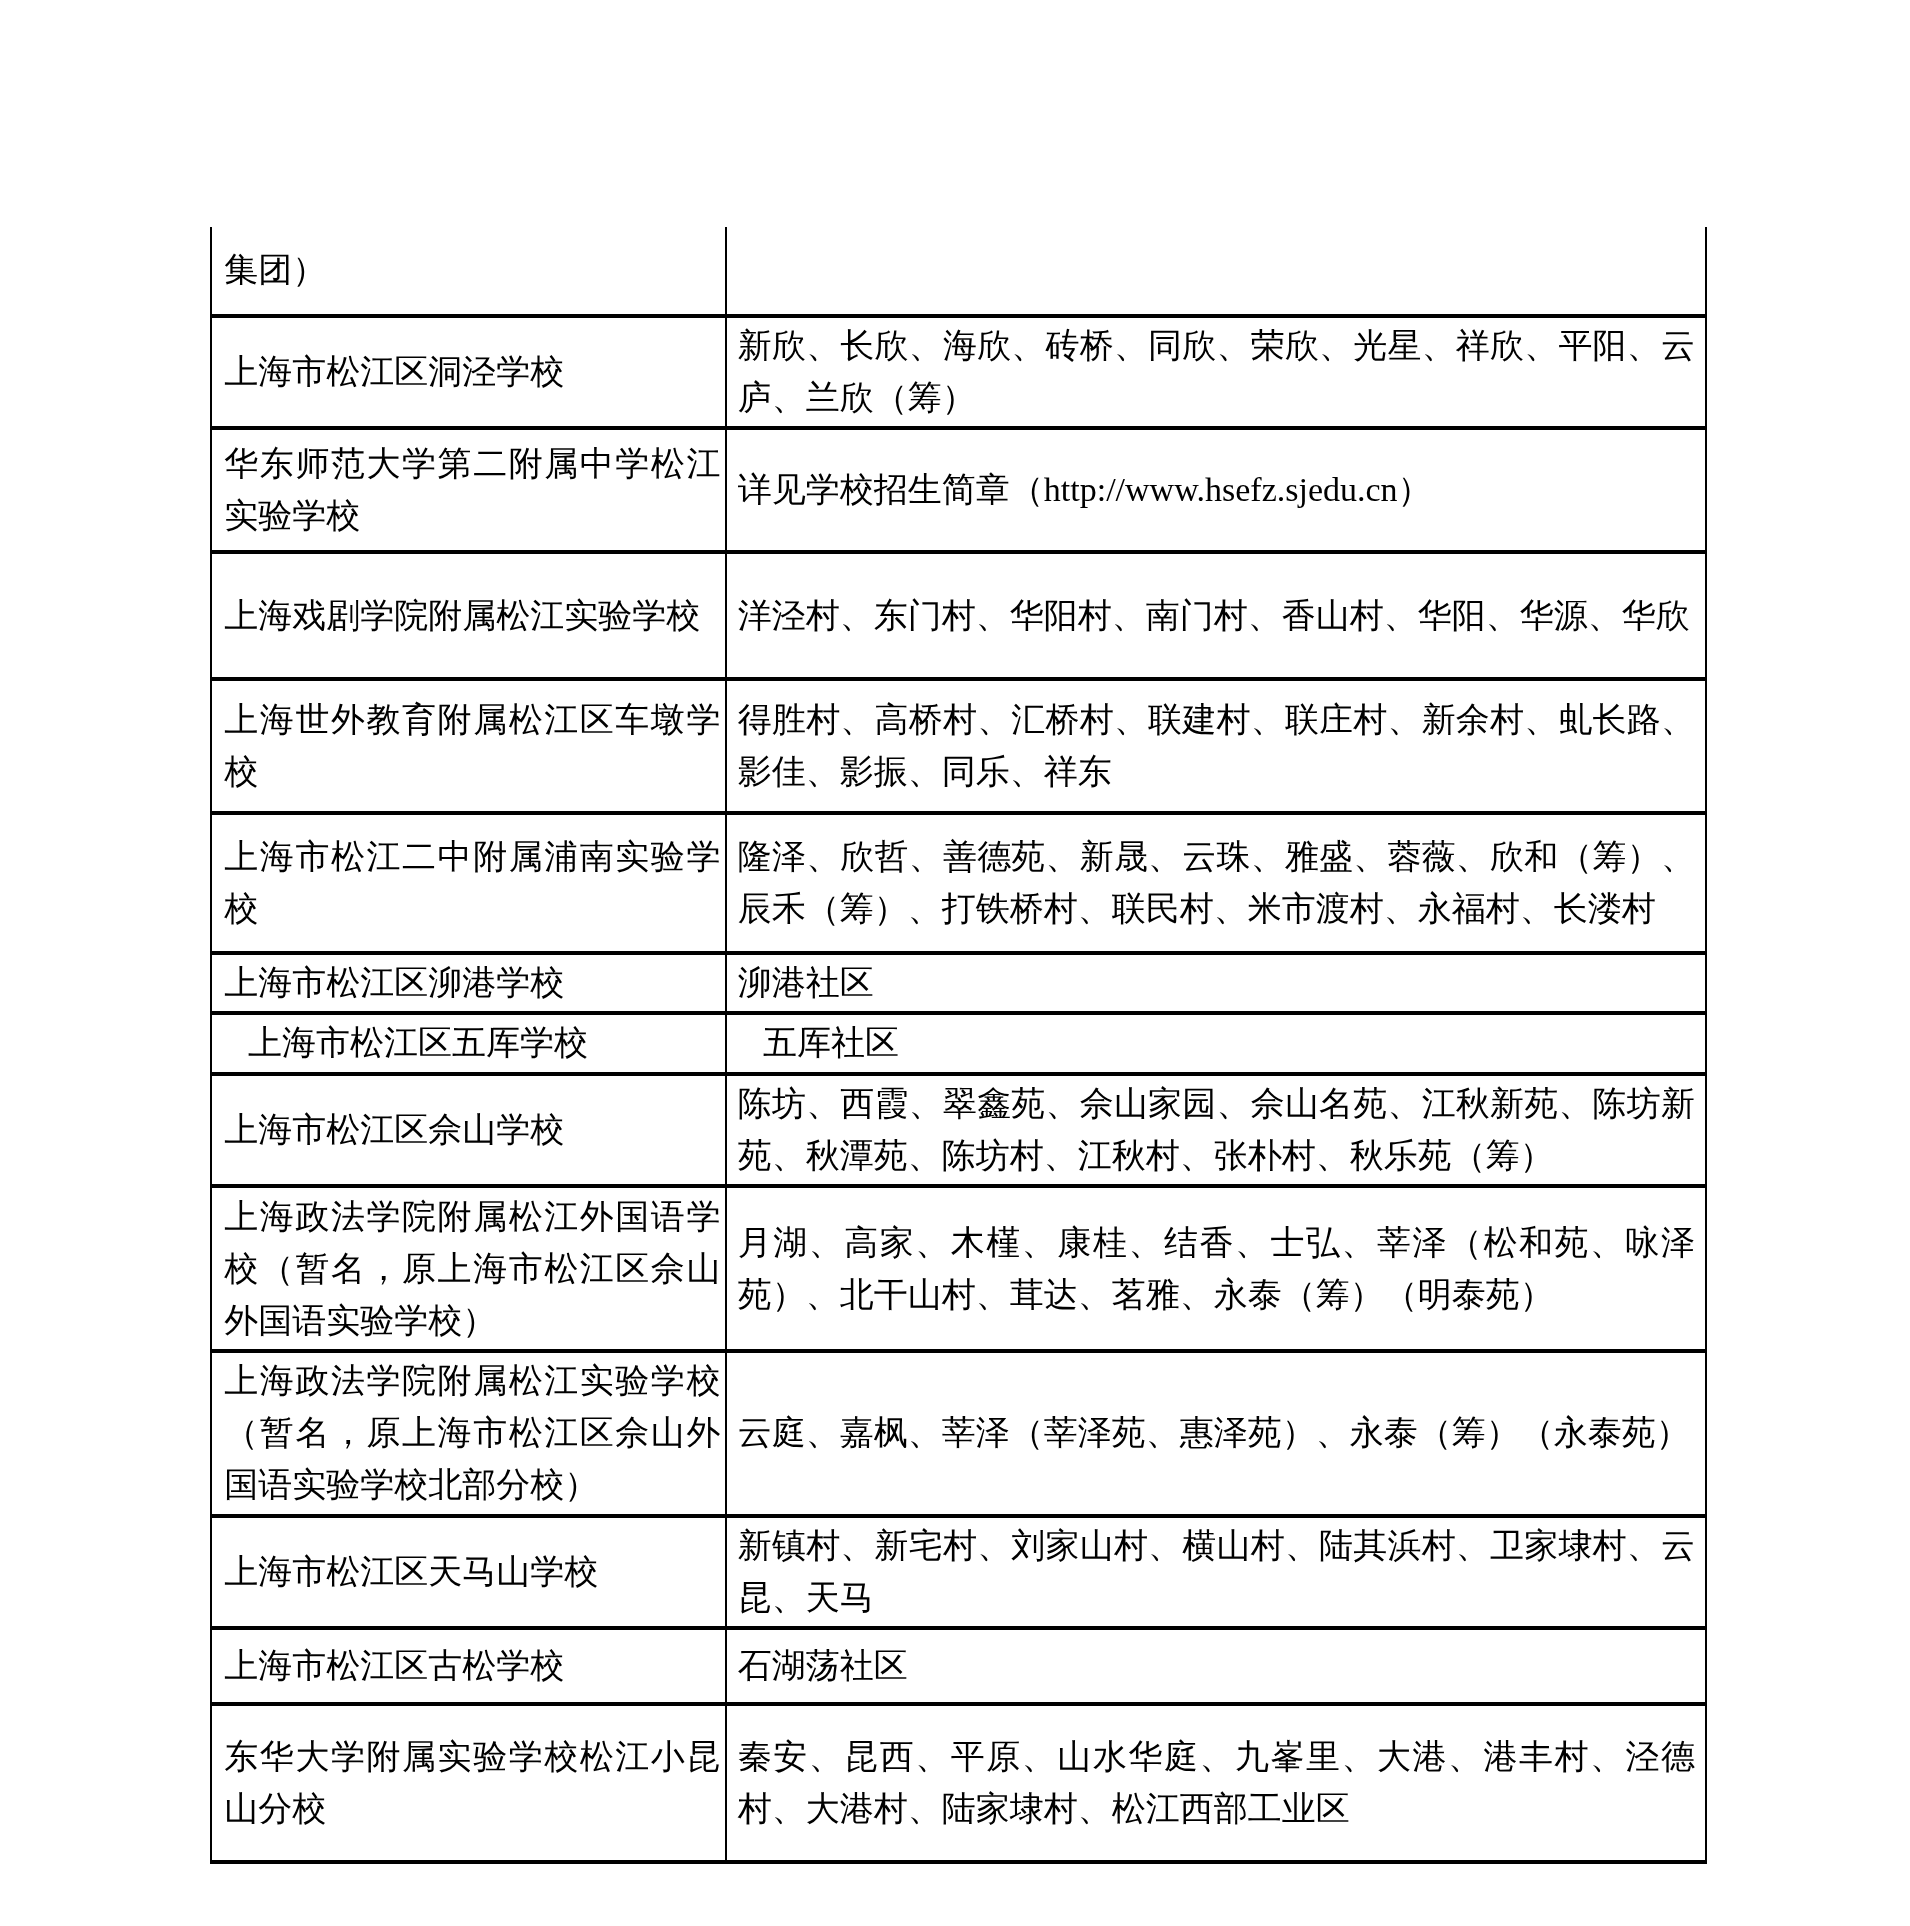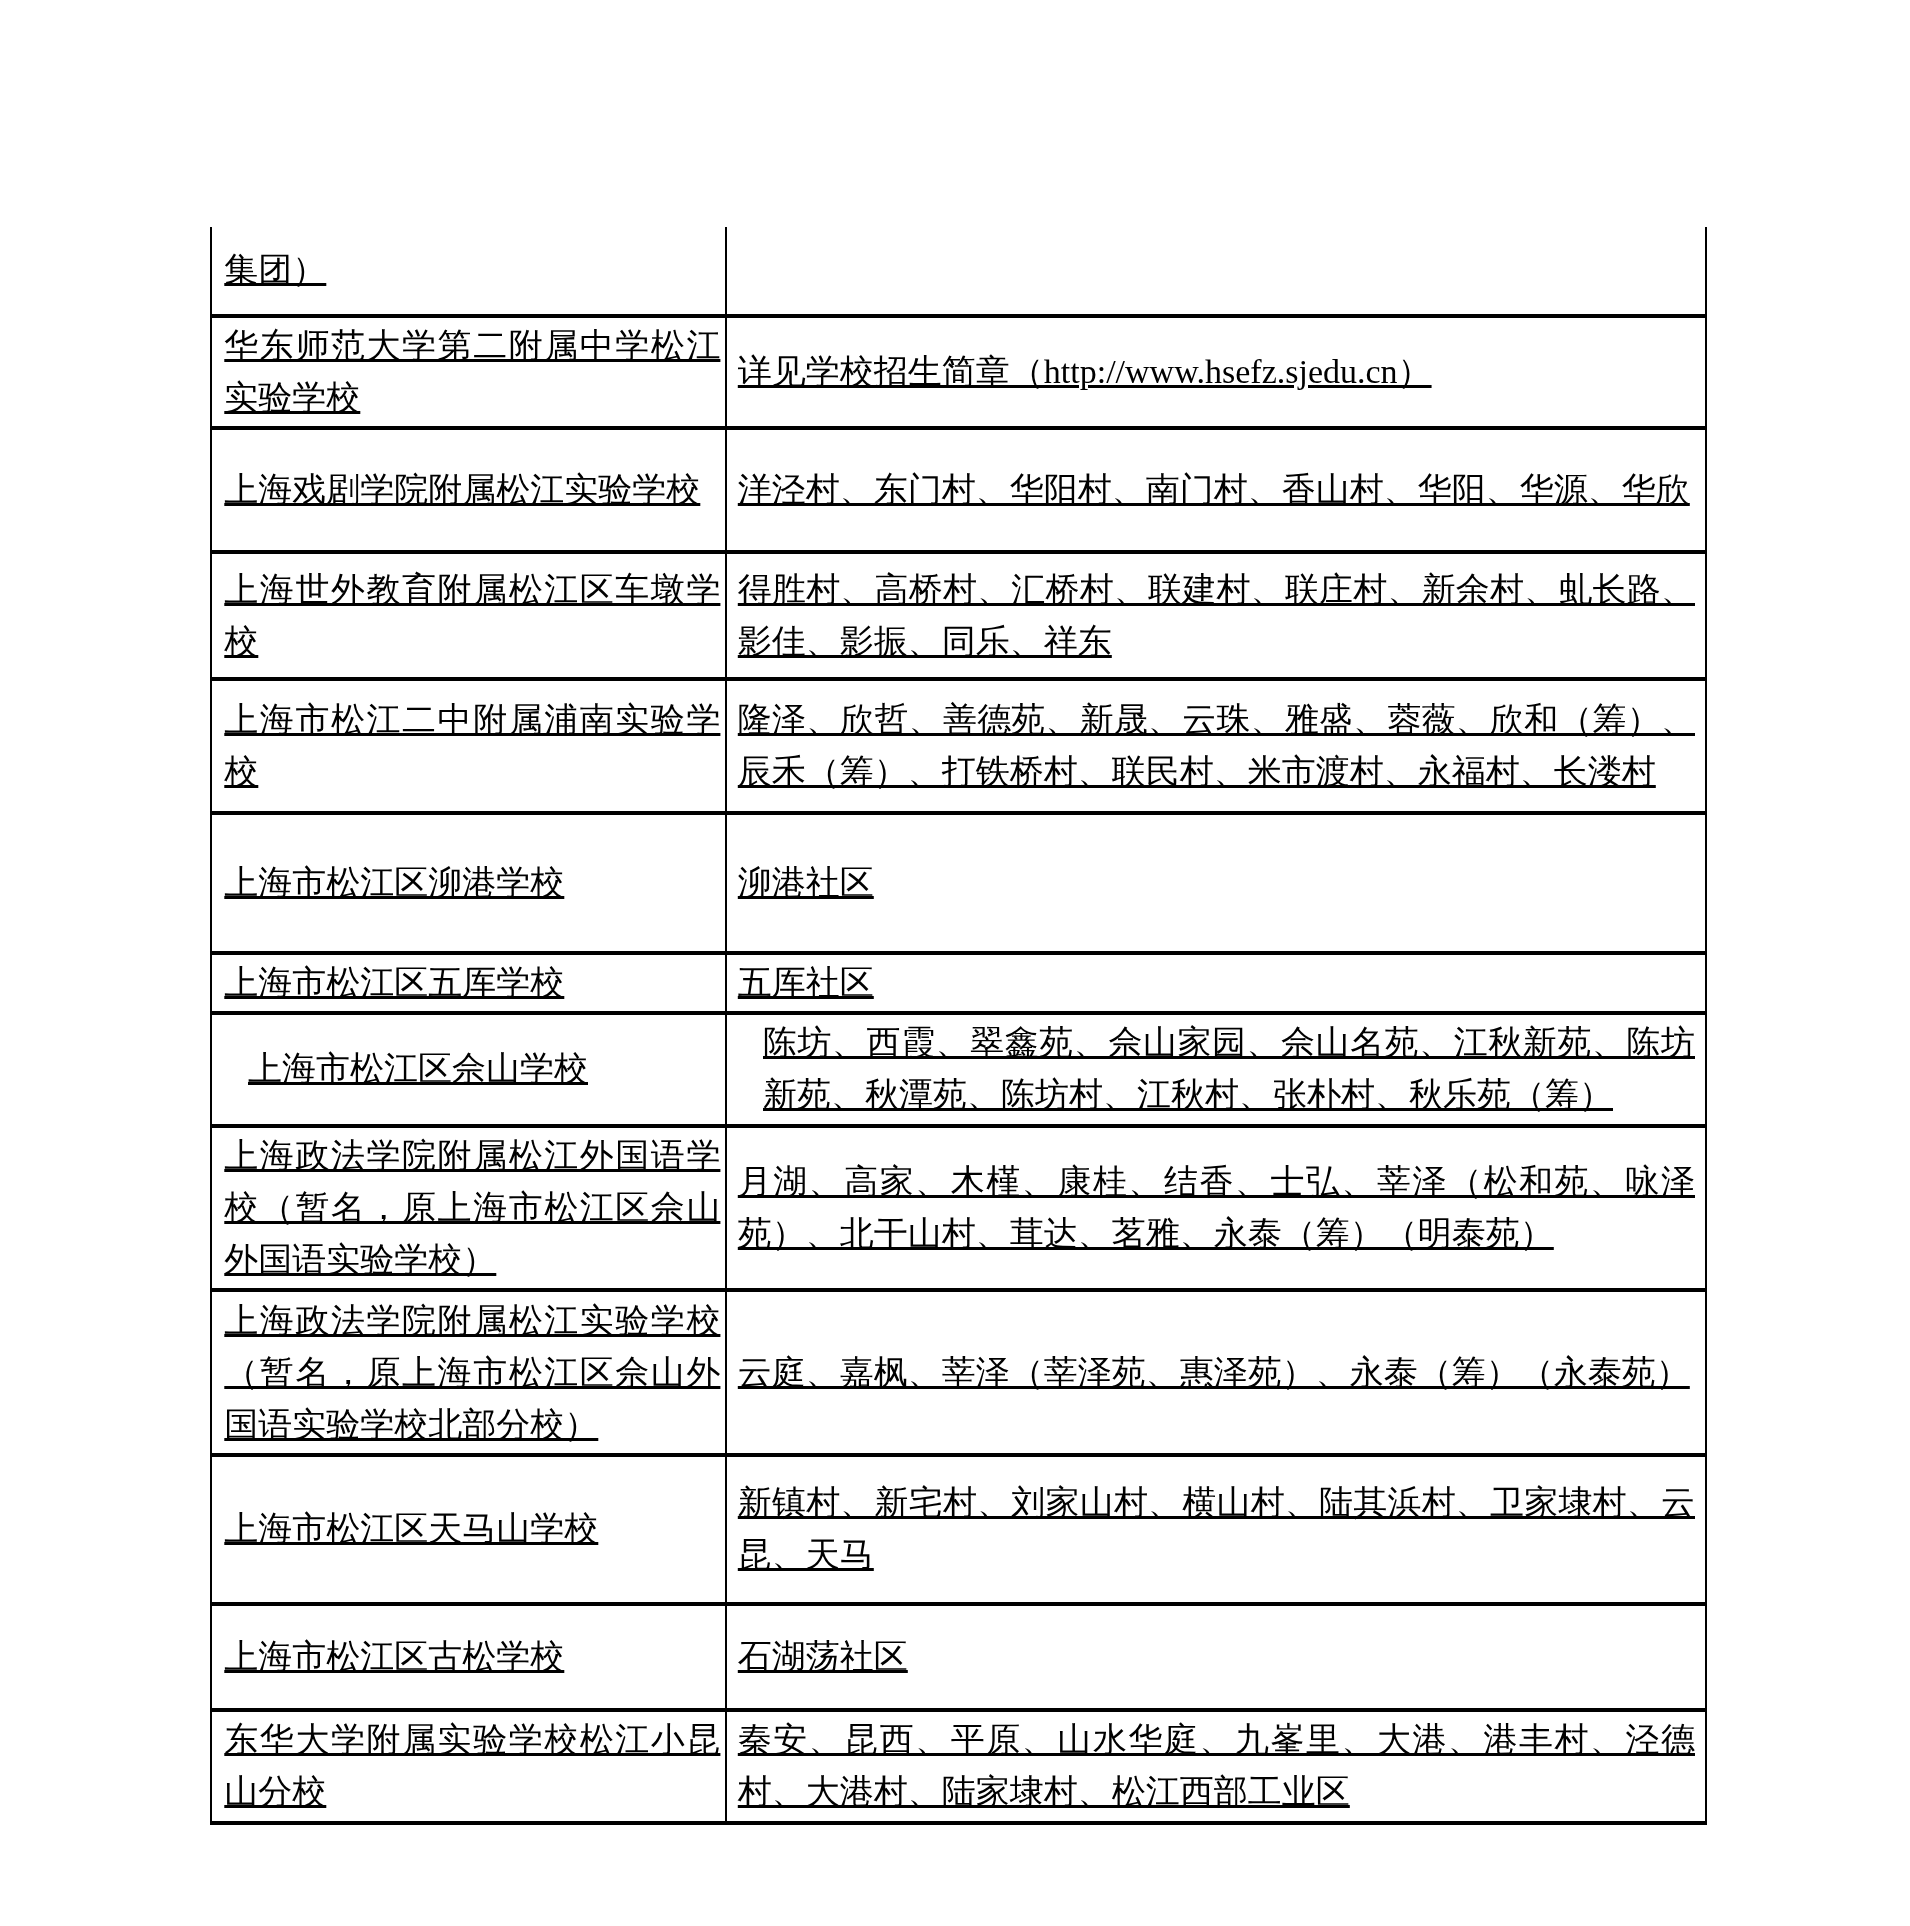--- a/index.html
+++ b/index.html
@@ -30,21 +30,20 @@
   col.c-areas  { width: 980px; }
   td {
     border: 2.3px solid #000000;
     border-top-width: 4.2px;
     border-bottom-width: 4.2px;
     vertical-align: middle;
     text-align: justify;
     text-justify: inter-ideograph;
     word-wrap: break-word;
     overflow: hidden;
-    text-decoration: underline;
   }
   tr:first-child td { border-top: 0; }
   td.school-cell { padding: 2.3px 4.6px 2.3px 12.3px; }
   td.areas-cell  { padding: 2.3px 10px 2.3px 10.8px; }
   
   tr:nth-child(1)  td { height: 82px; }
   tr:nth-child(2)  td { height: 102px; }
   tr:nth-child(3)  td { height: 115px; }
   tr:nth-child(4)  td { height: 119px; }
   tr:nth-child(5)  td { height: 125px; }
@@ -72,20 +71,24 @@
 
   <table class="roster">
     <colgroup>
       <col class="c-school">
       <col class="c-areas">
     </colgroup>
     <tbody>
         <tr>
           <td class="school-cell">集团）</td>
           <td class="areas-cell"></td>
+        </tr>
+        <tr>
+          <td class="school-cell">上海市松江区洞泾学校</td>
+          <td class="areas-cell">新欣、长欣、海欣、砖桥、同欣、荣欣、光星、祥欣、平阳、云庐、兰欣（筹）</td>
         </tr>
         <tr>
           <td class="school-cell">华东师范大学第二附属中学松江实验学校</td>
           <td class="areas-cell">详见学校招生简章（http://www.hsefz.sjedu.cn）</td>
         </tr>
         <tr>
           <td class="school-cell">上海戏剧学院附属松江实验学校</td>
           <td class="areas-cell">洋泾村、东门村、华阳村、南门村、香山村、华阳、华源、华欣</td>
         </tr>
         <tr>

